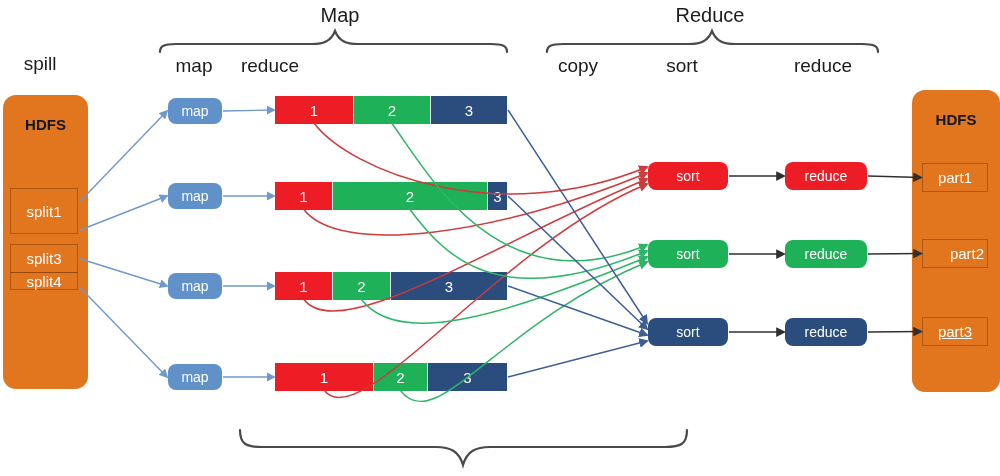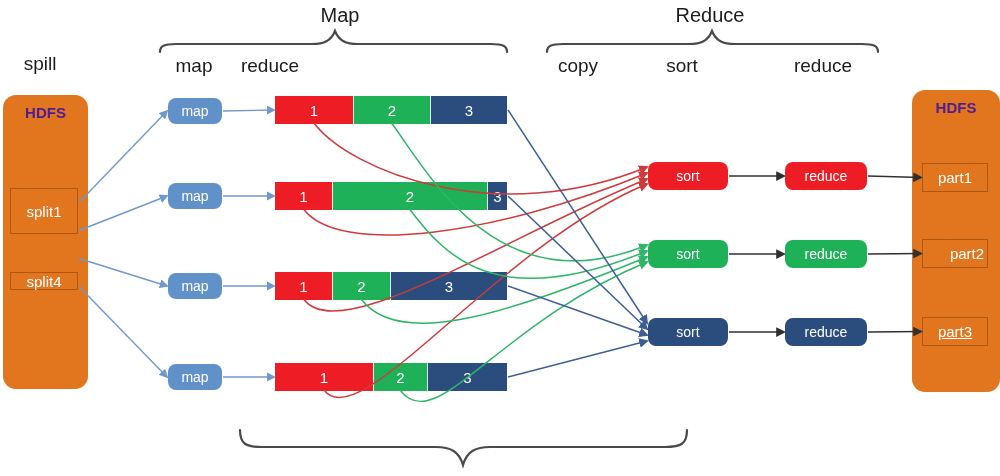--- a/index.html
+++ b/index.html
@@ -5,21 +5,21 @@
   html,body{margin:0;padding:0;background:#fff;}
   #stage{
     position:relative;width:1000px;height:476px;background:#ffffff;overflow:hidden;
     font-family:"Liberation Sans","DejaVu Sans",sans-serif;
   }
   #wires{position:absolute;left:0;top:0;width:1000px;height:476px;z-index:6;pointer-events:none;}
   .brace{fill:none;stroke-width:2.2;stroke-linecap:round;}
   .stage-label{position:absolute;z-index:2;font-size:20px;color:#1c1c1c;text-align:center;}
   .col-label{position:absolute;z-index:2;font-size:19px;color:#1c1c1c;text-align:center;}
   .hdfs{position:absolute;z-index:2;border-radius:13px;}
-  .hdfs-title{text-align:center;padding-top:9px;font-size:15px;font-weight:bold;color:#4c1d95;}
+  .hdfs-title{text-align:center;padding-top:21px;font-size:15px;font-weight:bold;color:#0f172a;}
   .cell{
     position:absolute;z-index:3;box-sizing:border-box;border:1px solid rgba(130,62,8,.55);
     color:#fff;font-size:15px;display:flex;align-items:center;justify-content:center;
   }
   .mapbox{
     position:absolute;z-index:3;width:54px;height:26px;border-radius:8px;color:#fff;font-size:14px;
     display:flex;align-items:center;justify-content:center;
   }
   .bar{position:absolute;z-index:3;left:275px;width:232px;height:28px;display:flex;}
   .seg{
@@ -93,20 +93,21 @@
   <div class="col-label" style="left:164px;top:55px;width:60px;">map</div>
   <div class="col-label" style="left:240px;top:55px;width:60px;">reduce</div>
   <div class="col-label" style="left:548px;top:55px;width:60px;">copy</div>
   <div class="col-label" style="left:650px;top:55px;width:64px;">sort</div>
   <div class="col-label" style="left:783px;top:55px;width:80px;">reduce</div>
 
   <div class="hdfs" style="left: 3px; top: 95px; width: 85px; height: 294px; background: rgb(226, 118, 30);">
     <div class="hdfs-title">HDFS</div>
   </div>
   <div class="cell" style="left:10px;top:188px;width:68px;height:46px;">split1</div>
+  <div class="cell" style="left:10px;top:244px;width:68px;height:29px;">split3</div>
   <div class="cell" style="left:10px;top:272px;width:68px;height:18px;">split4</div>
 
   <div class="mapbox" style="left: 168px; top: 98px; background: rgb(97, 145, 201);">map</div>
   <div class="mapbox" style="left: 168px; top: 183px; background: rgb(97, 145, 201);">map</div>
   <div class="mapbox" style="left: 168px; top: 273px; background: rgb(97, 145, 201);">map</div>
   <div class="mapbox" style="left: 168px; top: 364px; background: rgb(97, 145, 201);">map</div>
 
   <div class="bar" style="top:96px;">
     <div class="seg" style="width: 33.6207%; background: rgb(238, 28, 36);">
         <span>1</span>

